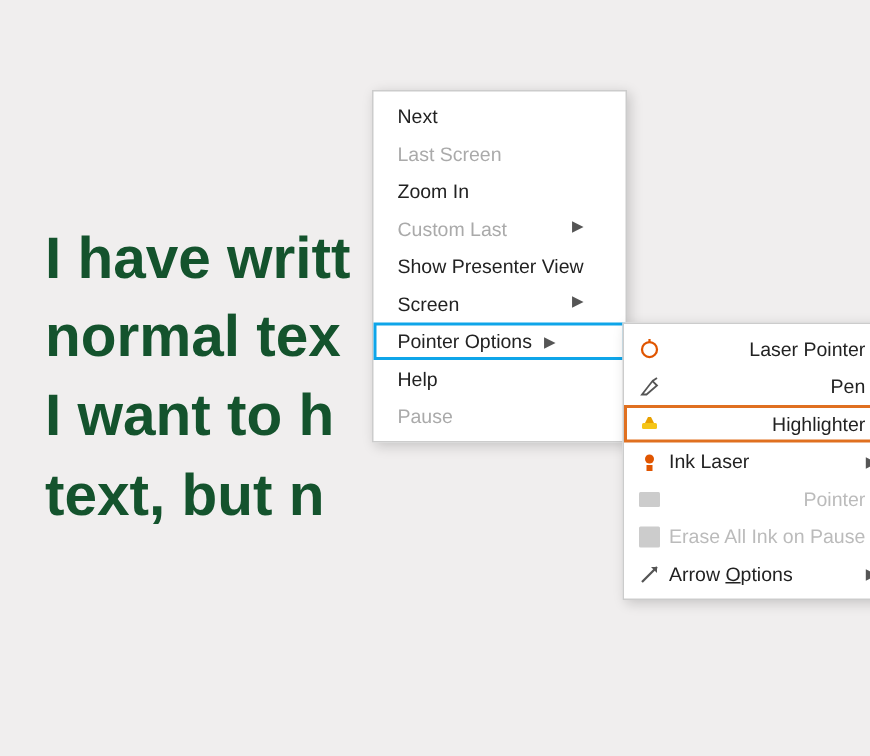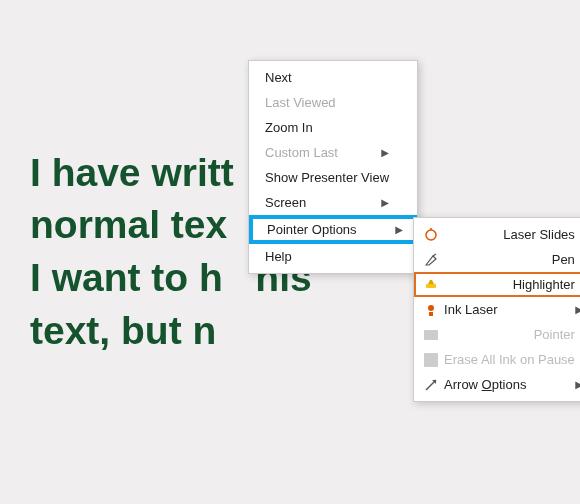--- a/index.html
+++ b/index.html
@@ -52,21 +52,20 @@
       font-size: 13px;
       z-index: 10;
     }
 
     .context-menu .menu-item {
       padding: 5px 28px 5px 16px;
       color: #222;
       cursor: pointer;
       white-space: nowrap;
       display: flex;
-      align-items: center;
       justify-content: space-between;
       position: relative;
     }
 
     .menu-item.disabled {
       color: #aaa;
     }
 
     .menu-item.highlighted {
       background: #fff;
@@ -137,49 +136,49 @@
   </div>
 </div>
 
 <div class="menu-container">
 
   <div class="context-menu">
     <div class="menu-item">
       <span>Next</span>
     </div>
     <div class="menu-item disabled">
-      <span>Last Viewed</span>
+      <span>Last Screen</span>
     </div>
     <div class="menu-item">
       <span>Zoom In</span>
     </div>
     <div class="menu-item disabled">
       <span>Custom Last</span>
       <span class="arrow">▶</span>
     </div>
     <div class="menu-item">
       <span>Show Presenter View</span>
     </div>
     <div class="menu-item">
       <span>Screen</span>
       <span class="arrow">▶</span>
     </div>
-    <div class="menu-item highlighted pointer-options-wrapper" style="border:4px solid #0ea5e9; padding:3px 10px 3px 14px; background:#fff; display:flex; align-items:center; justify-content:space-between;">
+    <div class="menu-item highlighted pointer-options-wrapper" style="border:2px solid #0ea5e9; padding:3px 10px 3px 14px; background:#fff; display:flex; align-items:center; justify-content:flex-start;">
       <span>Pointer Options</span>
       <span class="arrow">▶</span>
 
       <div class="submenu" style="position:absolute; left:100%; top:-2px; margin-left:0;">
         <div class="menu-item" style="padding:5px 16px 5px 10px; display:flex; align-items:center; gap:6px;">
           <span style="display:inline-block;width:14px;height:14px;flex-shrink:0;">
             <svg width="14" height="14" viewBox="0 0 14 14">
                 <circle cx="7" cy="7" r="5" fill="none" stroke="#e05500" stroke-width="1.5"></circle>
                 <line x1="7" y1="2" x2="7" y2="0" stroke="#e05500" stroke-width="1.5"></line>
               </svg>
           </span>
-          <span>Laser Slides</span>
+          <span>Laser Pointer</span>
         </div>
         <div class="menu-item" style="padding:5px 16px 5px 10px; display:flex; align-items:center; gap:6px;">
           <span style="display:inline-block;width:14px;height:14px;flex-shrink:0;">
             <svg width="14" height="14" viewBox="0 0 14 14">
                 <path d="M2 12 L9 3 L12 6 L5 12 Z" fill="none" stroke="#555" stroke-width="1.2"></path>
                 <line x1="9" y1="3" x2="12" y2="1" stroke="#555" stroke-width="1.2"></line>
               </svg>
           </span>
           <span>Pen</span>
         </div>
@@ -218,14 +217,17 @@
               </svg>
           </span>
           <span>Arrow <span style="text-decoration:underline">O</span>ptions</span>
           <span style="margin-left:auto;font-size:10px;color:#555;">▶</span>
         </div>
       </div>
     </div>
     <div class="menu-item">
       <span>Help</span>
     </div>
+    <div class="menu-item disabled">
+      <span>Pause</span>
+    </div>
   </div>
 </div>
 
 </body></html>

